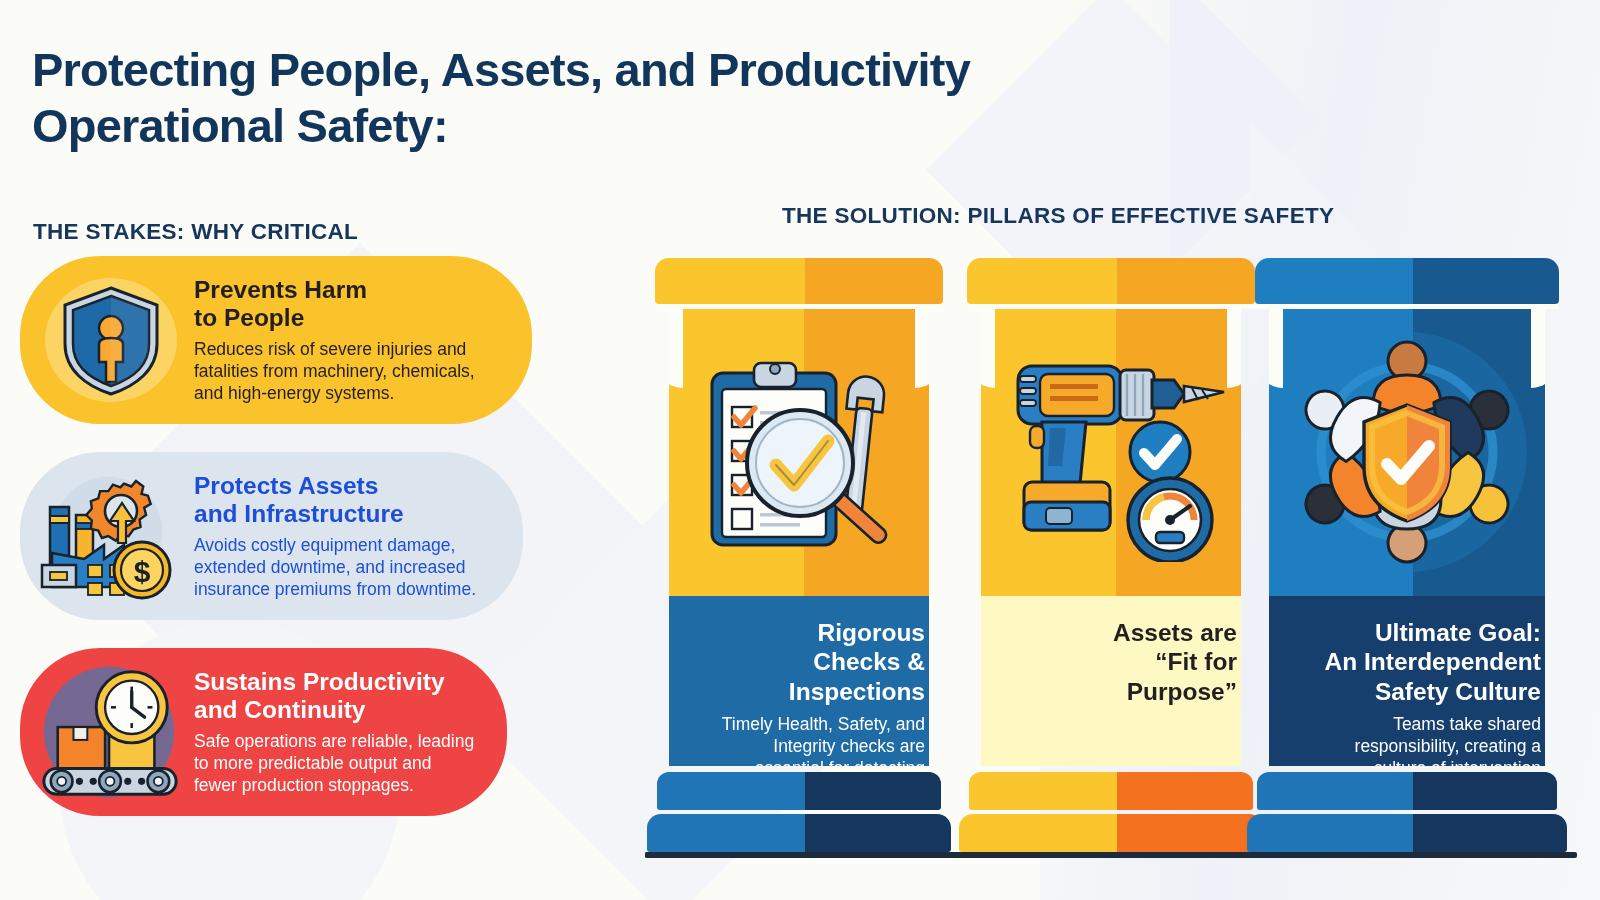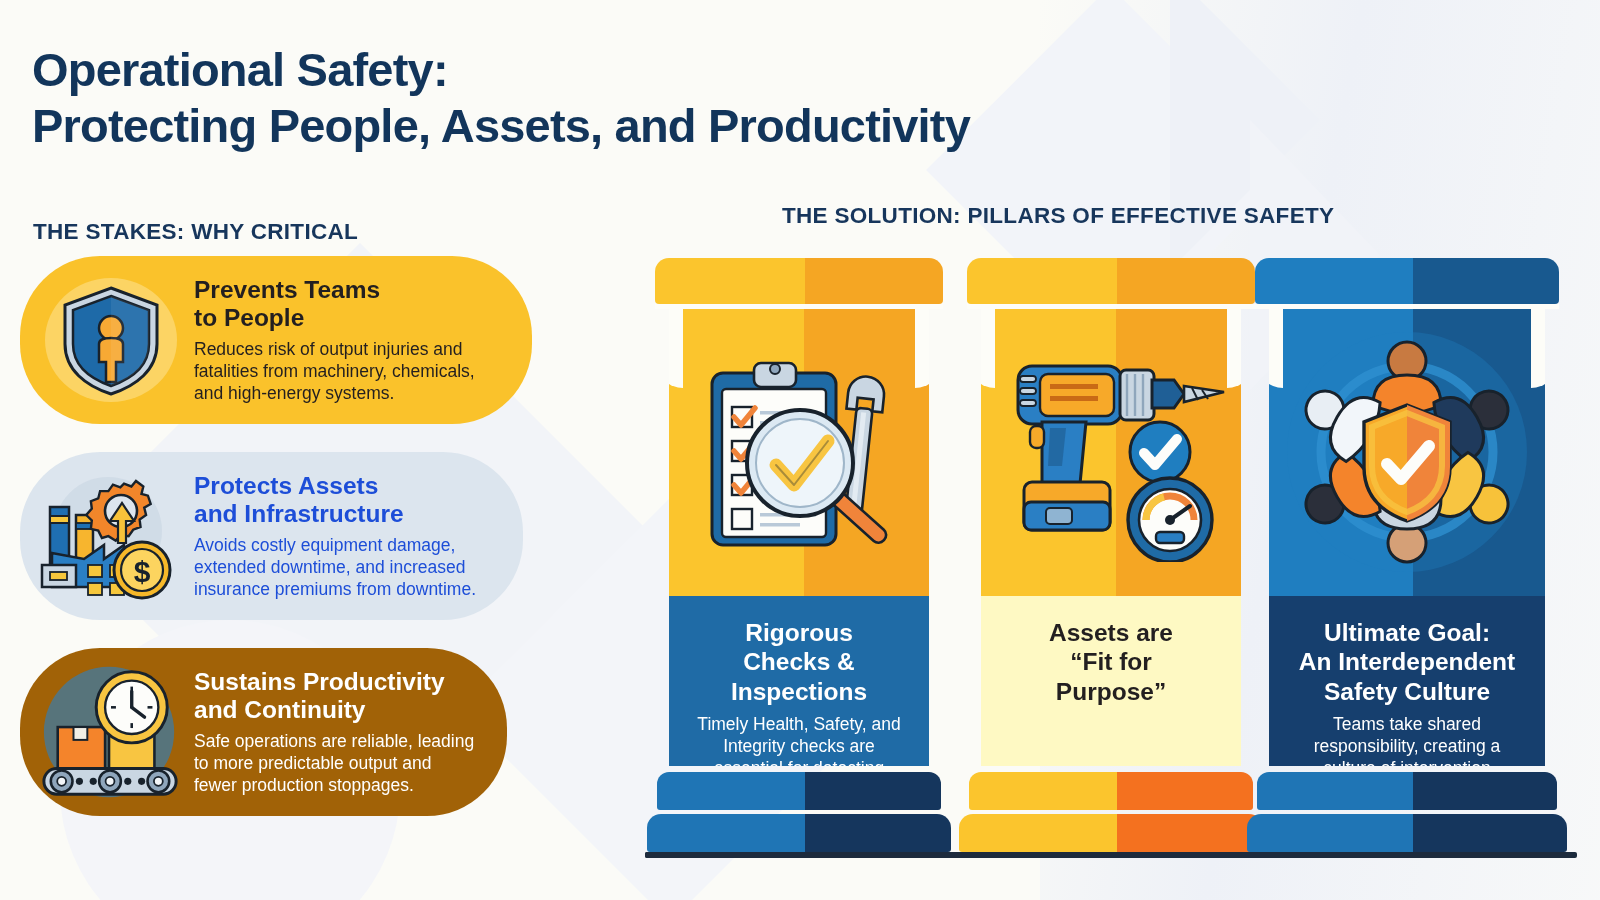--- a/index.html
+++ b/index.html
@@ -71,21 +71,21 @@
   .stake-card {
     position: relative;
     display: flex; align-items: center;
     border-radius: 80px;
     margin-bottom: 28px;
     padding: 14px 16px;
     min-height: 150px;
   }
   .stake-card.c0 { background: #fac22b; width: 512px; min-height: 152px; }
   .stake-card.c1 { background: #dce5ee; width: 503px; min-height: 150px; }
-  .stake-card.c2 { background: #a16207; width: 487px; min-height: 165px; }
+  .stake-card.c2 { background: #ef4444; width: 487px; min-height: 165px; }
 
   .stake-icon {
     flex: 0 0 auto; width: 150px; height: 140px;
     display: flex; align-items: center; justify-content: center;
     position: relative;
   }
   .stake-text { padding-left: 8px; padding-right: 10px; }
   .stake-title {
     font-size: 24.5px; font-weight: bold; line-height: 1.16;
     margin-bottom: 5px; white-space: pre-line;
@@ -142,21 +142,21 @@
 
   .icon-area {
     position: absolute; top: 0; left: 0; right: 0; height: 288px;
     display: flex; align-items: center; justify-content: center;
     z-index: 5;
   }
 
   .panel {
     position: absolute; left: 0; right: 0; bottom: 0; top: 288px;
     padding: 22px 4px 10px;
-    text-align: center; z-index: 5;
+    text-align: right; z-index: 5;
   }
   .panel.blue { background: #1f6ba6; }
   .panel.blue2 { background: #163f6e; }
   .panel.yellow { background: #fef9c3; }
   .panel-title {
     font-size: 24.5px; font-weight: bold; line-height: 1.2;
     margin-bottom: 7px; white-space: pre-line;
   }
   .panel-desc { font-size: 17.5px; line-height: 1.26; white-space: pre-line; }
   .panel.blue .panel-title, .panel.blue .panel-desc,
@@ -191,44 +191,44 @@
   <div class="wm wm-band"></div>
   <div class="wm wm-sq-a"></div>
   <div class="wm wm-sq-b"></div>
   <div class="wm wm-sq-c"></div>
   <div class="wm wm-arc"></div>
   <div class="wm wm-chev-a"></div>
   <div class="wm wm-chev-b"></div>
 </div>
 
 <h1 id="page-title">
+  <span class="title-line">Protecting People, Assets, and Productivity</span>
   <span class="title-line">Operational Safety:</span>
-  <span class="title-line">Protecting People, Assets, and Productivity</span>
 </h1>
 
 <div class="col-head" id="stakes-heading">THE STAKES: WHY CRITICAL</div>
 <div class="col-head" id="solution-heading">THE SOLUTION: PILLARS OF EFFECTIVE SAFETY</div>
 
 <div id="stakes-column">
 
   <div class="stake-card c0">
     <div class="stake-icon">
       <svg width="140" height="132" viewBox="0 0 140 132">
         <ellipse cx="70" cy="66" rx="66" ry="62" fill="#fcd464"></ellipse>
         <path d="M70 14 L116 31 V70 C116 96 95 112 70 120 C45 112 24 96 24 70 V31 Z" fill="#c9d6e2" stroke="#18222c" stroke-width="3"></path>
         <path d="M70 22 L108 36 V70 C108 92 90 105 70 112 C50 105 32 92 32 70 V36 Z" fill="#1e6aa8" stroke="#18222c" stroke-width="2.5"></path>
         <circle cx="70" cy="54" r="12" fill="#f7a934" stroke="#18222c" stroke-width="2.5"></circle>
         <path d="M58 70 q0-6 12-6 t12 6 v18 h-7 v20 h-10 v-20 h-7 z" fill="#f7a934" stroke="#18222c" stroke-width="2.5"></path>
         <path d="M70 22 L108 36 V70 C108 92 90 105 70 112 Z" fill="#ffffff" opacity="0.07"></path>
       </svg>
     </div>
     <div class="stake-text">
-      <div class="stake-title">Prevents Teams
+      <div class="stake-title">Prevents Harm
 to People</div>
-      <div class="stake-desc">Reduces risk of output injuries and
+      <div class="stake-desc">Reduces risk of severe injuries and
 fatalities from machinery, chemicals,
 and high-energy systems.</div>
     </div>
   </div>
 
   <div class="stake-card c1">
     <div class="stake-icon">
       <svg width="150" height="135" viewBox="0 0 150 135">
         <circle cx="72" cy="62" r="54" fill="#ccd8e4" opacity="0.75"></circle>
 

